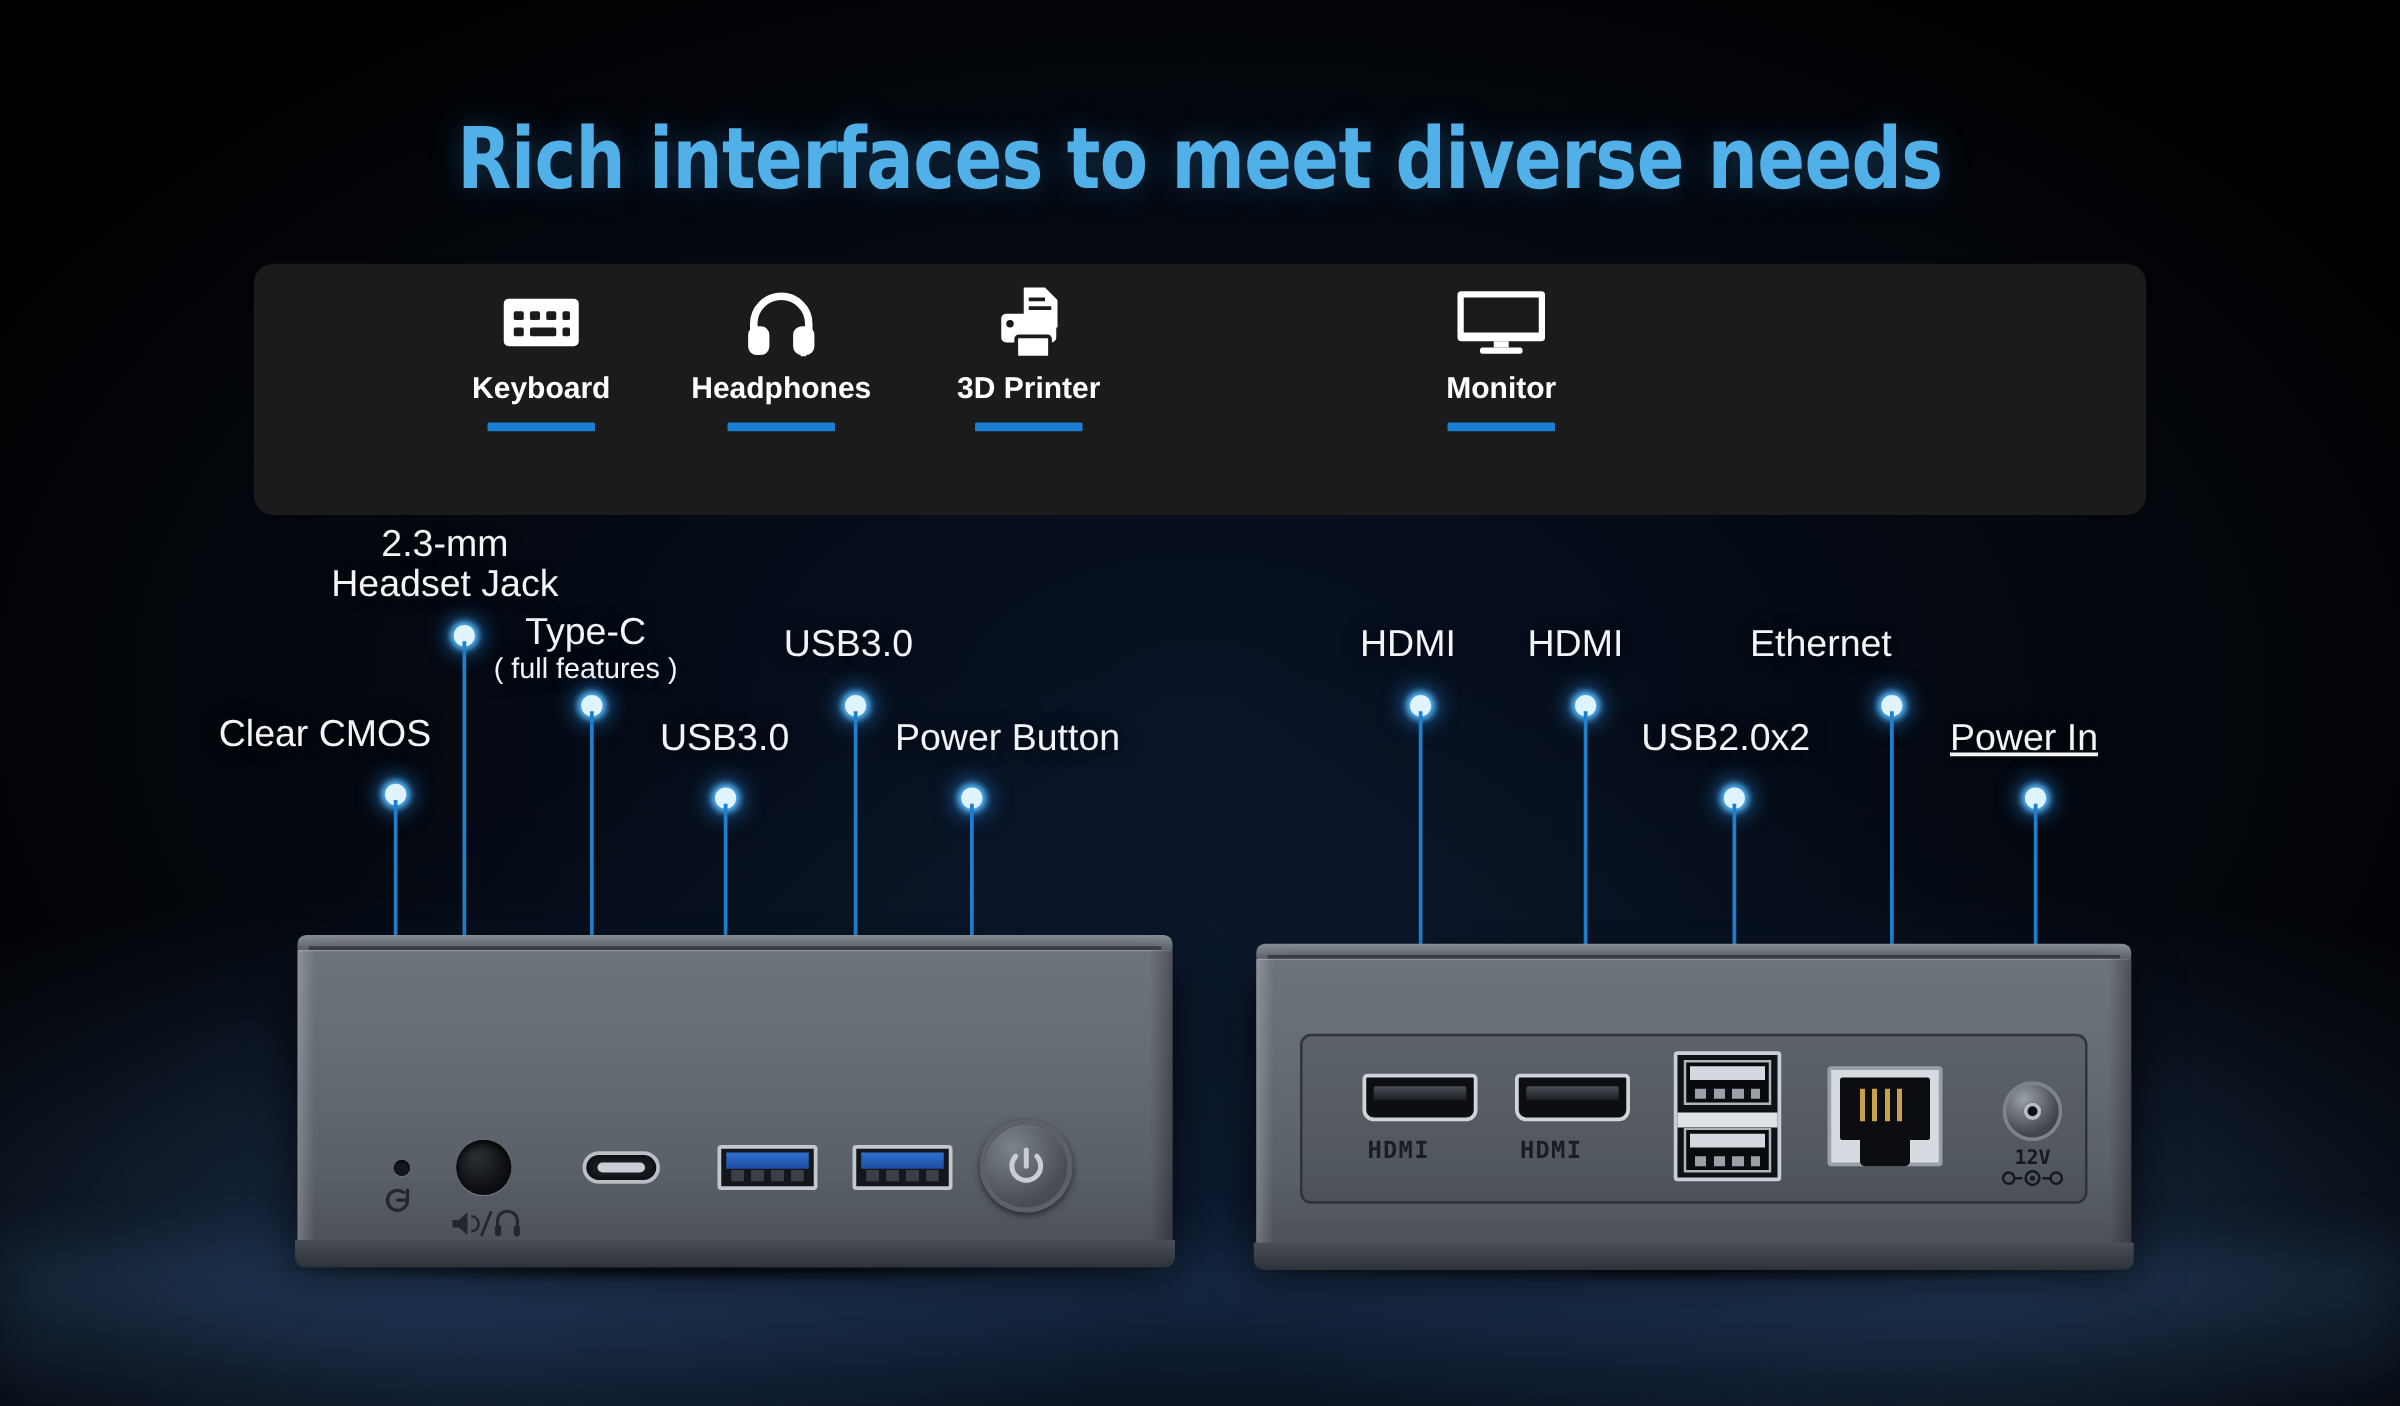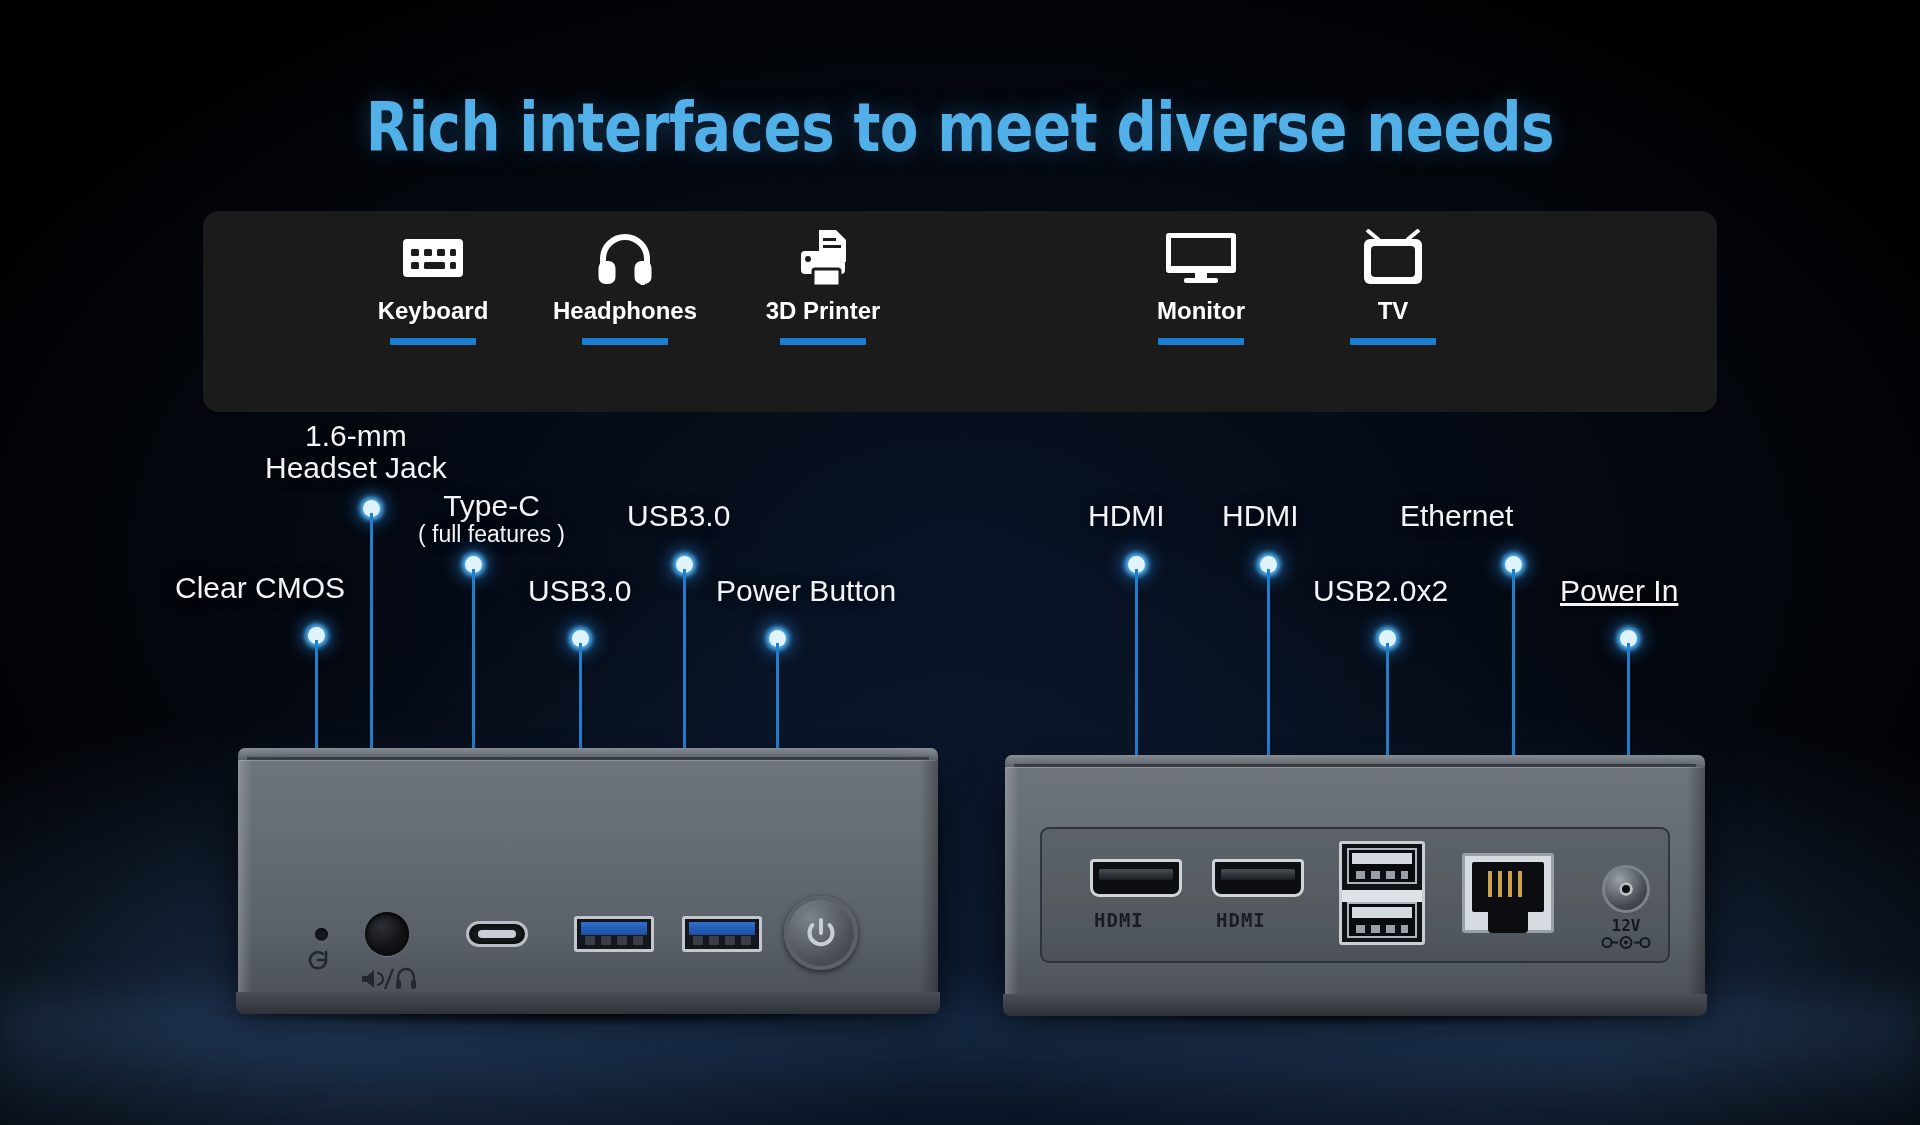--- a/index.html
+++ b/index.html
@@ -194,51 +194,39 @@
         <rect x="1" y="1" width="70" height="40" rx="3" fill="#fff"></rect>
         <rect x="6" y="6" width="60" height="28" fill="#1b1b1b"></rect>
         <rect x="30" y="41" width="12" height="5" fill="#fff"></rect>
         <rect x="19" y="46" width="34" height="5" rx="2" fill="#fff"></rect>
       </svg>
     </div>
     <div class="iblabel">Monitor</div>
     <div class="ibrule"></div>
   </div>
 
-  <div class="ibcell" style="left:1110px;">
-    <div class="ibicon">
-      <svg width="64" height="58" viewBox="0 0 64 58">
-        <path d="M18 11 L6 1" stroke="#fff" stroke-width="4"></path>
-        <path d="M46 11 L58 1" stroke="#fff" stroke-width="4"></path>
-        <rect x="3" y="10" width="58" height="45" rx="6" fill="#fff"></rect>
-        <rect x="10" y="17" width="44" height="31" rx="4" fill="#1b1b1b"></rect>
-      </svg>
-    </div>
-    <div class="iblabel">TV</div>
-    <div class="ibrule"></div>
-  </div>
 </div>
 
 <div class="callout">
   <div class="co-text" style="left:175px; top:572px;">Clear CMOS</div>
   <div class="dot" style="left:308px; top:627px;"></div>
   <div class="lead" style="left:315px; top:640px; height:190px;"></div>
 </div>
 
 <div class="callout">
   <div class="co-text two" style="left:265px; top:420px;">
-    <span>1.6-mm</span>
+    <span>2.3-mm</span>
     <span class="co-sub" style="font-size:30px;">Headset Jack</span>
   </div>
   <div class="dot" style="left:363px; top:500px;"></div>
   <div class="lead" style="left:370px; top:513px; height:322px;"></div>
 </div>
 
 <div class="callout">
-  <div class="co-text two" style="left:418px; top:490px;text-align:center;">
+  <div class="co-text two" style="left:395px; top:490px;text-align:center;">
     <span>Type-C</span>
     <span class="co-sub">( full features )</span>
   </div>
   <div class="dot" style="left:465px; top:556px;"></div>
   <div class="lead" style="left:472px; top:569px; height:268px;"></div>
 </div>
 
 <div class="callout">
   <div class="co-text" style="left:528px; top:575px;">USB3.0</div>
   <div class="dot" style="left:572px; top:630px;"></div>

